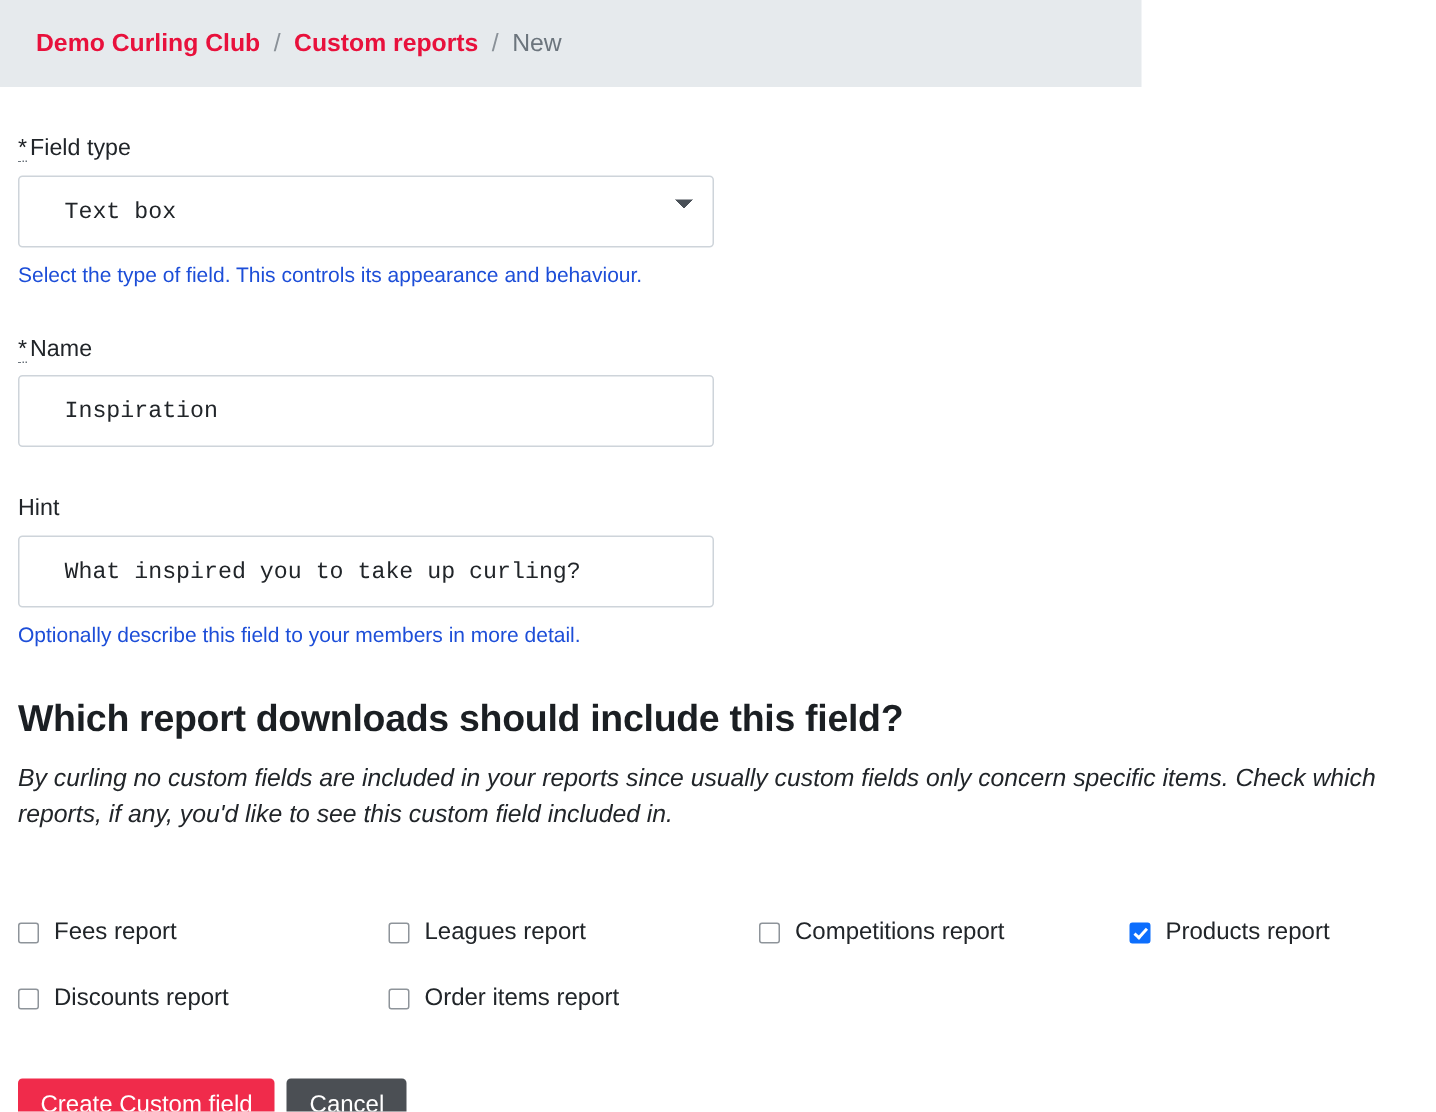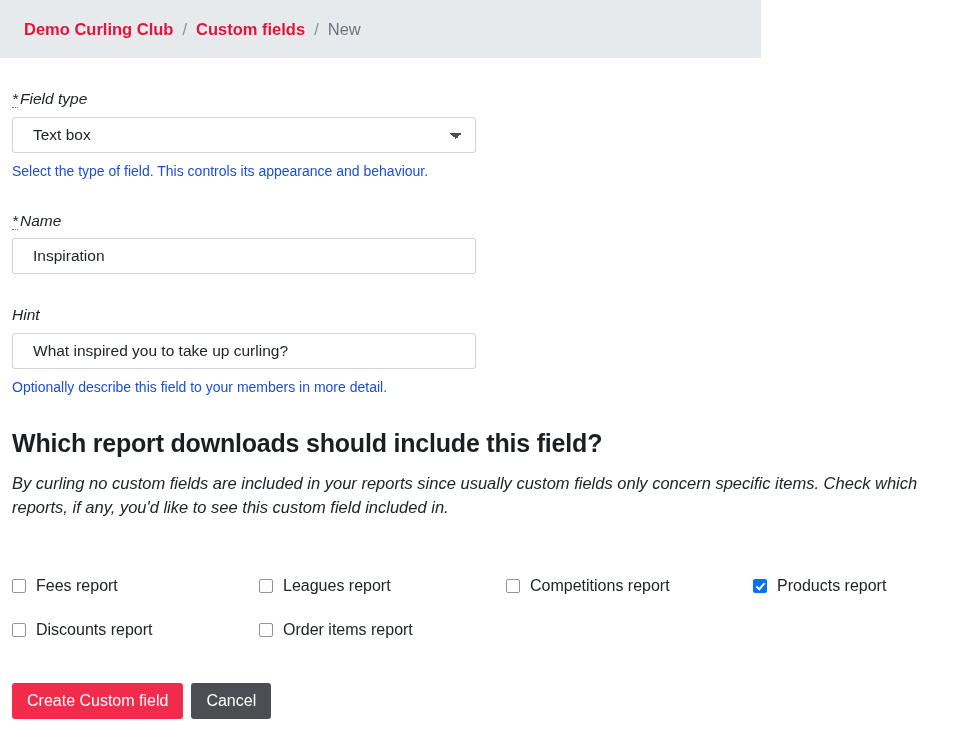--- a/index.html
+++ b/index.html
@@ -51,36 +51,35 @@
   }
 
   .field-group { margin: 0; }
 
   .field-label {
     font-size: 15.5px;
     color: #212529;
     display: block;
     margin: 0 0 8px 0;
     line-height: 1.2;
-    font-style: italic;
   }
   .req-abbr {
     border-bottom: 1px dotted #6c757d;
     text-decoration: none;
     cursor: help;
     color: #212529;
     margin-right: 2px;
   }
 
   .form-control {
     display: block;
     width: 464px;
-    height: 36px;
-    padding: 6px 20px;
-    font-family: Liberation Sans, sans-serif;
+    height: 48px;
+    padding: 6px 30px;
+    font-family: Liberation Mono, monospace;
     font-size: 15.5px;
     color: #212529;
     background: #ffffff;
     border: 1px solid #ced4da;
     border-radius: 3px;
     outline: none;
   }
 
   select.form-control {
     -webkit-appearance: none;
@@ -195,21 +194,21 @@
   .btn-primary { background: #f02b4b; }
   .btn-secondary { background: #4b4f54; margin-left: 8px; }
 </style>
 </head>
 <body>
 
 <div class="breadcrumb-bar">
   <nav class="breadcrumb">
     <a class="crumb-link">Demo Curling Club</a>
     <span class="crumb-sep">/</span>
-    <a class="crumb-link">Custom fields</a>
+    <a class="crumb-link">Custom reports</a>
     <span class="crumb-sep">/</span>
     <span class="crumb-current">New</span>
   </nav>
 </div>
 
 <div class="form-wrap">
 
   <div class="spacer-lg"></div>
 
   <div class="field-group">

